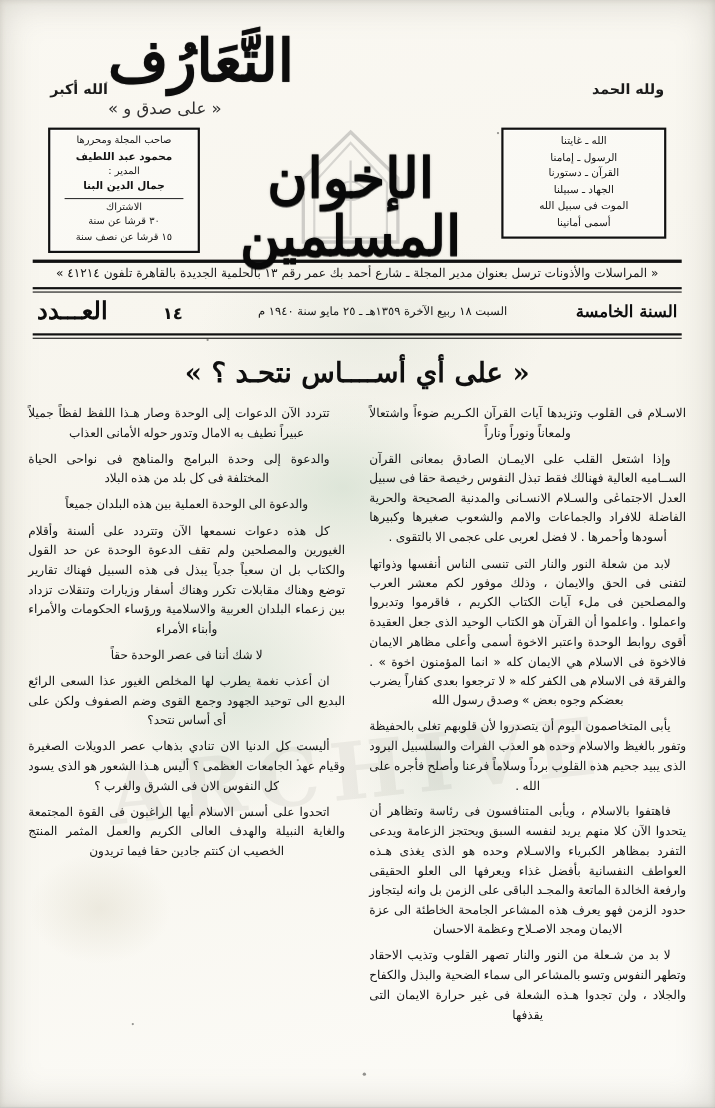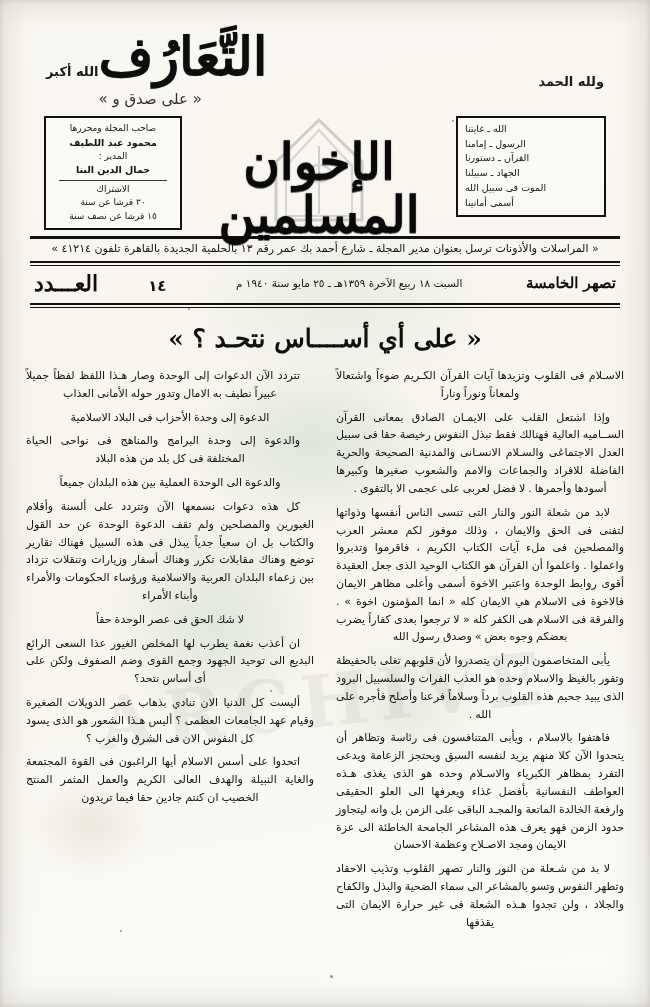--- a/index.html
+++ b/index.html
@@ -45,21 +45,21 @@
   
   .top-row{
     display:flex;align-items:flex-start;justify-content:space-between;
     padding:34px 46px 0 46px;
   }
   .takbir,.hamdala{
     font-size:13px;color:#1b1b1b;font-weight:600;
     font-family:"DejaVu Sans",sans-serif;
     white-space:nowrap;
   }
-  .takbir{margin-top:30px;}
+  .takbir{margin-top:40px;}
   .hamdala{margin-top:40px;}
   .journal-title{
     text-align:left;flex:1;margin-top:-4px;
   }
   .journal-title .main{
     font-family:"DejaVu Serif",serif;
     font-size:53px;font-weight:700;color:#0d0d0d;
     letter-spacing:2px;line-height:1;
     text-shadow:0 0 1px rgba(0,0,0,.55);
   }
@@ -74,21 +74,21 @@
   }
   .motto-box,.imprint-box{
     border:2px solid #111;
     padding:4px 7px 5px 7px;
     background:rgba(255,255,255,.35);
     box-shadow:inset 0 0 0 1px rgba(255,255,255,.6);
   }
   .motto-box{width:132px;}
   .imprint-box{width:120px;}
   .motto-box .line{
-    font-size:9.5px;line-height:1.55;color:#141414;text-align:left;
+    font-size:9.5px;line-height:1.55;color:#141414;text-align:center;
     white-space:nowrap;
   }
   .imprint-box .line{
     font-size:9px;line-height:1.5;color:#141414;text-align:center;
     white-space:nowrap;
   }
   .imprint-box .name{font-weight:700;font-size:9.5px;}
   .imprint-box .sep{
     border-top:1px solid #333;margin:2px 6px;height:0;
   }
@@ -214,21 +214,21 @@
     </div>
 
     <div class="rule-thick"></div>
     <div class="address-line">« المراسلات والأذونات ترسل بعنوان مدير المجلة ـ شارع أحمد بك عمر رقم ١٣ بالحلمية الجديدة بالقاهرة تلفون ٤١٢١٤ »</div>
     <div class="rule-pair">
       <div class="a"></div>
       <div class="b"></div>
     </div>
 
     <div class="issue-row">
-      <div class="issue-year">تصهر الخامسة</div>
+      <div class="issue-year">السنة الخامسة</div>
       <div class="issue-date">السبت ١٨ ربيع الآخرة ١٣٥٩هـ ـ ٢٥ مايو سنة ١٩٤٠ م</div>
       <div>
         <span class="issue-num">١٤</span>
         <span class="issue-label">العـــدد</span>
       </div>
     </div>
     <div class="rule-pair">
       <div class="a"></div>
       <div class="b"></div>
     </div>
@@ -241,25 +241,24 @@
         <p class="noind">الاسـلام فى القلوب وتزيدها آيات القرآن الكـريم ضوءاً واشتعالاً ولمعاناً ونوراً وناراً</p>
         <p>وإذا اشتعل القلب على الايمـان الصادق بمعانى القرآن الســاميه العالية فهنالك فقط تبذل النفوس رخيصة حقا فى سبيل العدل الاجتماعى والسـلام الانسـانى والمدنية الصحيحة والحرية الفاضلة للافراد والجماعات والامم والشعوب صغيرها وكبيرها أسودها وأحمرها . لا فضل لعربى على عجمى الا بالتقوى .</p>
         <p>لابد من شعلة النور والنار التى تنسى الناس أنفسها وذواتها لتفنى فى الحق والايمان ، وذلك موفور لكم معشر العرب والمصلحين فى ملء آيات الكتاب الكريم ، فاقرموا وتدبروا واعملوا . واعلموا أن القرآن هو الكتاب الوحيد الذى جعل العقيدة أقوى روابط الوحدة واعتبر الاخوة أسمى وأعلى مظاهر الايمان فالاخوة فى الاسلام هي الايمان كله « انما المؤمنون اخوة » . والفرقة فى الاسلام هى الكفر كله « لا ترجعوا بعدى كفاراً يضرب بعضكم وجوه بعض » وصدق رسول الله</p>
         <p>يأبى المتخاصمون اليوم أن يتصدروا لأن قلوبهم تغلى بالحفيظة وتفور بالغيظ والاسلام وحده هو العذب الفرات والسلسبيل البرود الذى يبيد جحيم هذه القلوب برداً وسلاماً فرعنا وأصلح فأجره على الله .</p>
         <p>فاهتفوا بالاسلام ، ويأبى المتنافسون فى رئاسة وتظاهر أن يتحدوا الآن كلا منهم يريد لنفسه السبق ويحتجز الزعامة ويدعى التفرد بمظاهر الكبرياء والاسـلام وحده هو الذى يغذى هـذه العواطف النفسانية بأفضل غذاء ويعرفها الى العلو الحقيقى وارفعة الخالدة الماتعة والمجـد الباقى على الزمن بل وانه ليتجاوز حدود الزمن فهو يعرف هذه المشاعر الجامحة الخاطئة الى عزة الايمان ومجد الاصـلاح وعظمة الاحسان</p>
         <p>لا بد من شـعلة من النور والنار تصهر القلوب وتذيب الاحقاد وتطهر النفوس وتسو بالمشاعر الى سماء الضحية والبذل والكفاح والجلاد ، ولن تجدوا هـذه الشعلة فى غير حرارة الايمان التى يقذفها</p>
       </div>
 
       <div class="col">
         <p>تتردد الآن الدعوات إلى الوحدة وصار هـذا اللفظ لفظاً جميلاً عبيراً نطيف به الامال وتدور حوله الأمانى العذاب</p>
-        <p class="center">الدعوة إلى وحدة الأحزاب فى البلاد الاسلامية</p>
         <p>والدعوة إلى وحدة البرامج والمناهج فى نواحى الحياة المختلفة فى كل بلد من هذه البلاد</p>
         <p class="center">والدعوة الى الوحدة العملية بين هذه البلدان جميعاً</p>
         <p>كل هذه دعوات نسمعها الآن وتتردد على ألسنة وأقلام الغيورين والمصلحين ولم تقف الدعوة الوحدة عن حد القول والكتاب بل ان سعياً جدياً يبذل فى هذه السبيل فهناك تقارير توضع وهناك مقابلات تكرر وهناك أسفار وزيارات وتنقلات تزداد بين زعماء البلدان العربية والاسلامية ورؤساء الحكومات والأمراء وأبناء الأمراء</p>
-        <p class="center">لا شك الحق فى عصر الوحدة حقاً</p>
+        <p class="center">لا شك أننا فى عصر الوحدة حقاً</p>
         <p>ان أعذب نغمة يطرب لها المخلص الغيور عذا السعى الرائع البديع الى توحيد الجهود وجمع القوى وضم الصفوف ولكن على أى أساس نتحد؟</p>
         <p>أليست كل الدنيا الان تنادي بذهاب عصر الدويلات الصغيرة وقيام عهد الجامعات العظمى ؟ أليس هـذا الشعور هو الذى يسود كل النفوس الان فى الشرق والغرب ؟</p>
         <p>اتحدوا على أسس الاسلام أيها الراغبون فى القوة المجتمعة والغاية النبيلة والهدف العالى الكريم والعمل المثمر المنتج الخصيب ان كنتم جادين حقا فيما تريدون</p>
       </div>
     </div>
   </div>
 
   <div class="edge-shade"></div>
 
   <div class="speck" style="left:96px;top:74px;width:2px;height:2px;"></div>

